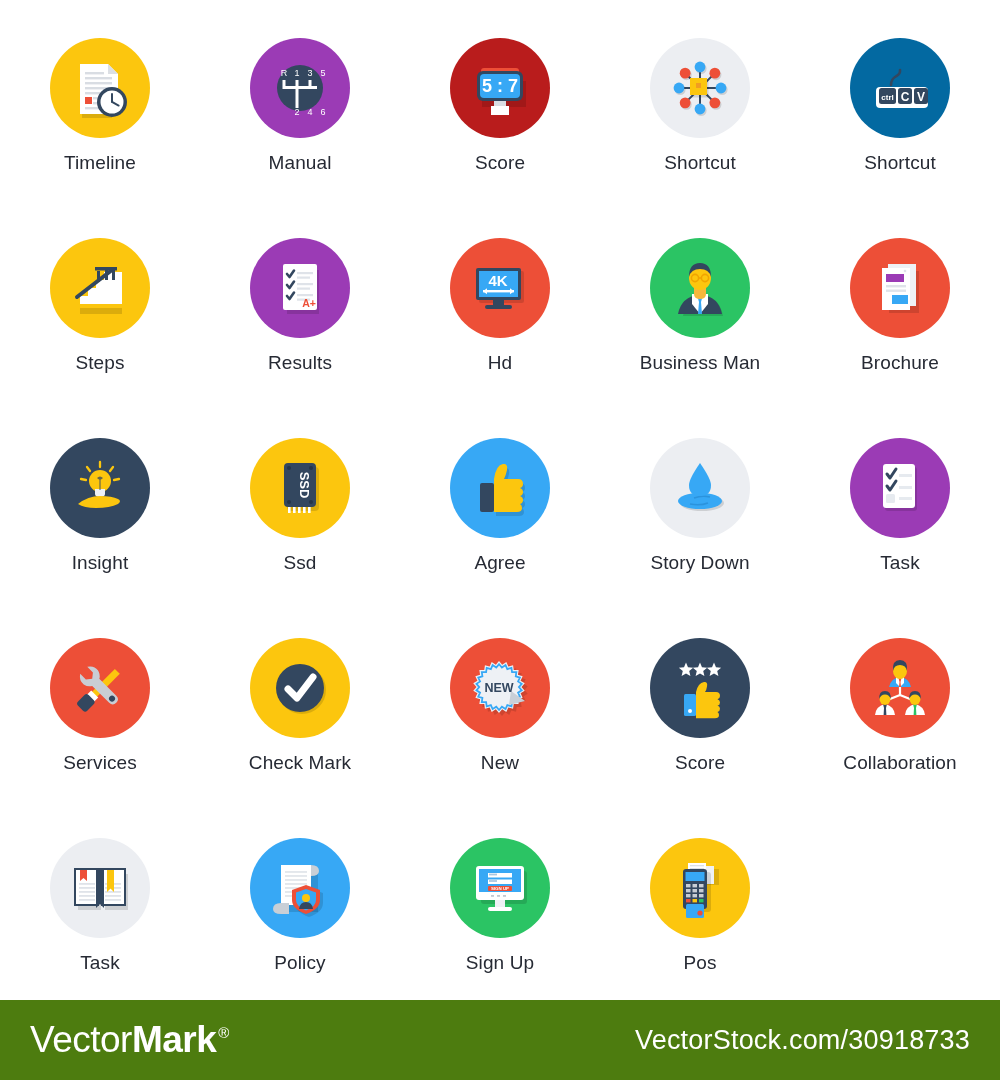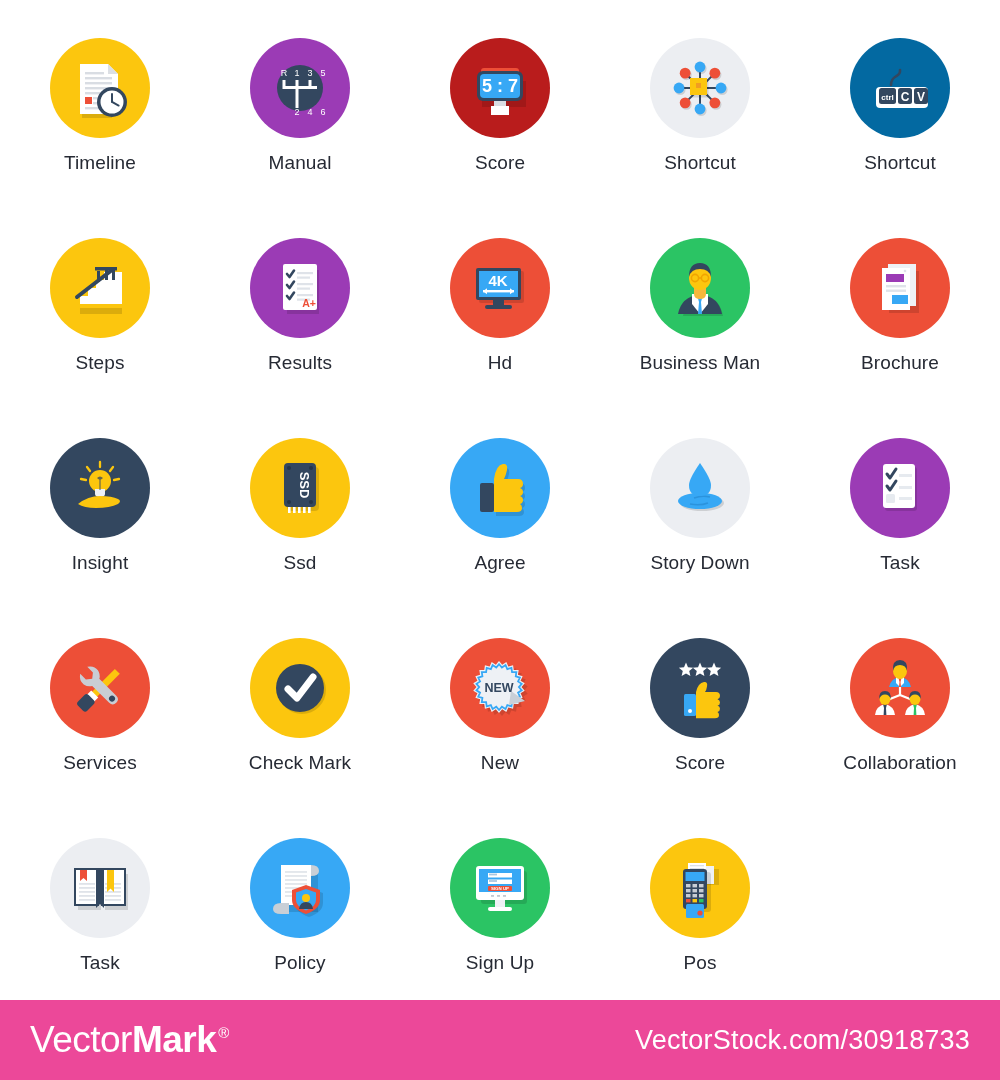--- a/index.html
+++ b/index.html
@@ -40,21 +40,21 @@
     font-size:19px;
     color:#262a34;
     text-align:center;
     letter-spacing:0.1px;
     white-space:nowrap;
   }
   #footer {
     position:absolute;
     left:0; bottom:0;
     width:1000px; height:80px;
-    background:#ec4899;
+    background:#4d7c0f;
     display:flex;
     align-items:center;
     justify-content:space-between;
     padding:12px 30px;
   }
   .brand {
     font-size:37px;
     color:#ffffff;
     letter-spacing:-0.5px;
     display:flex;

